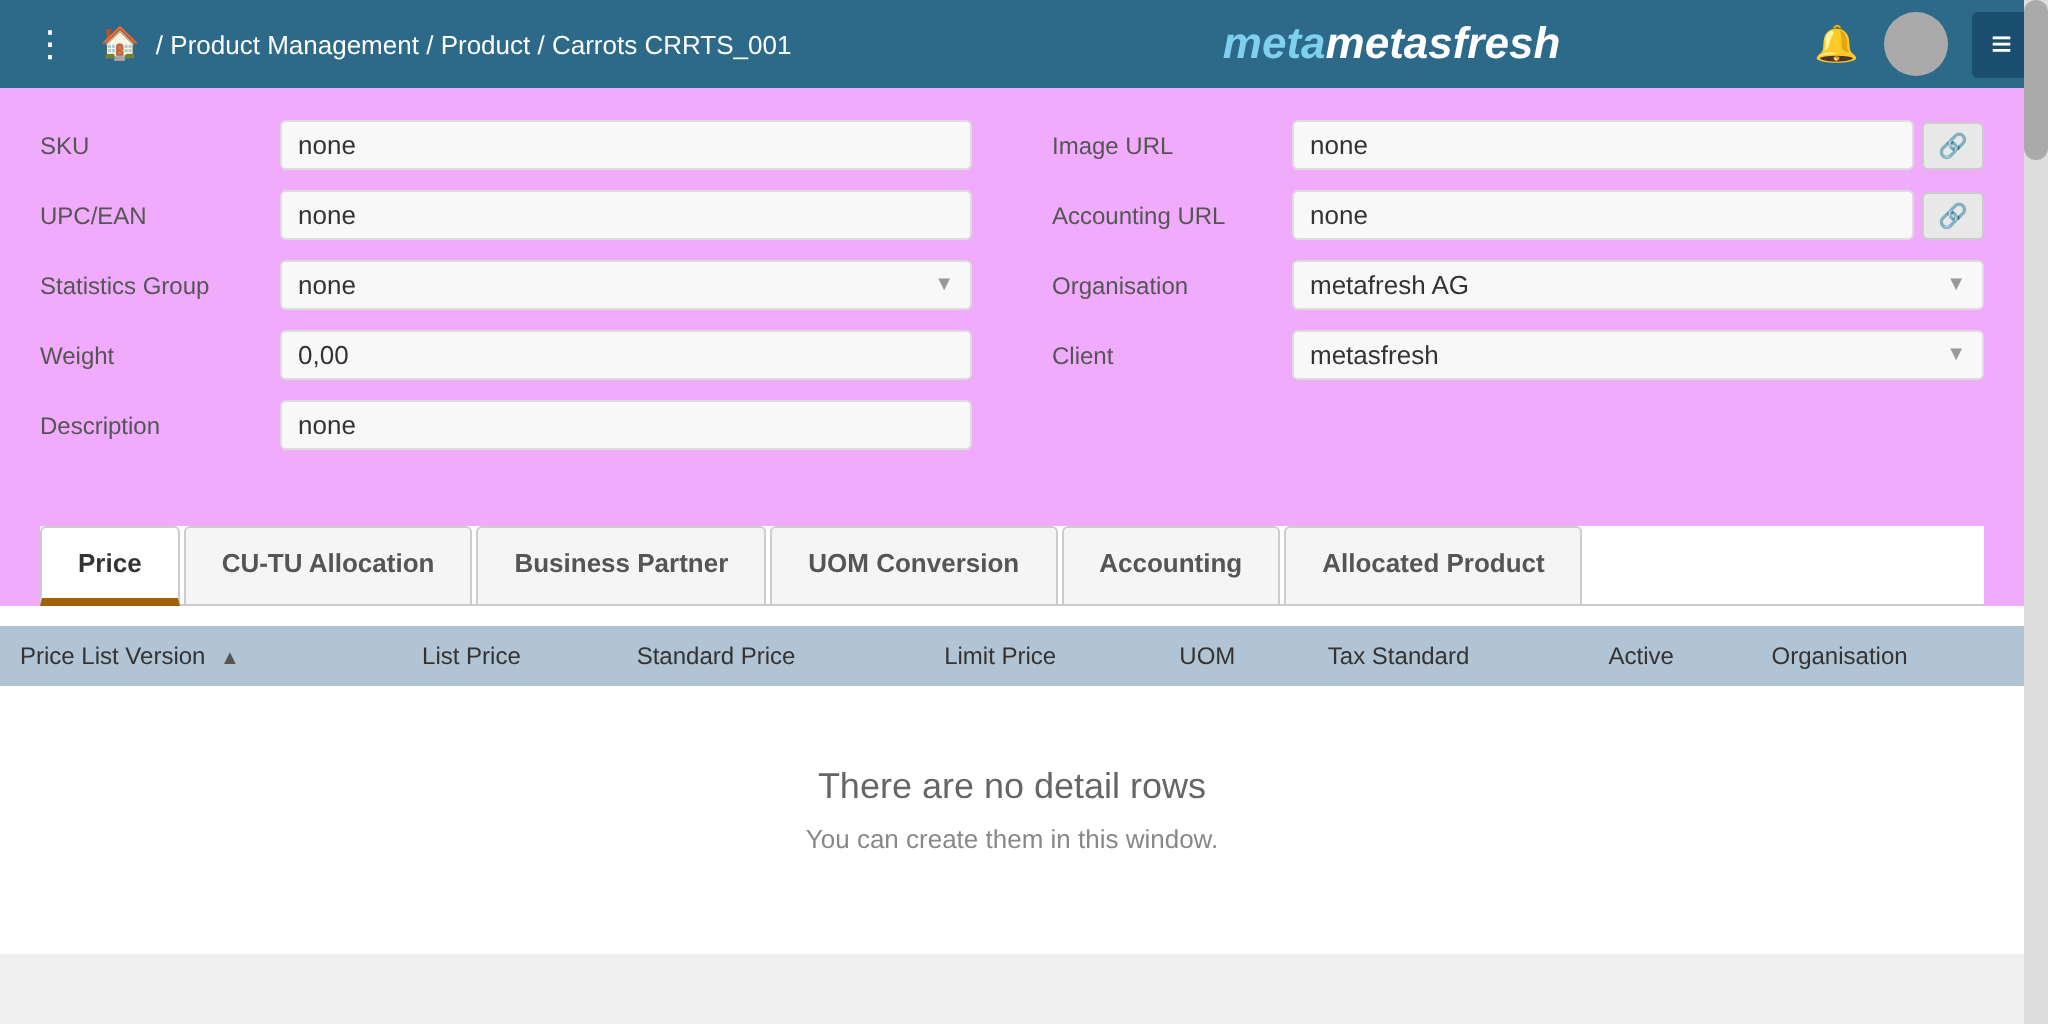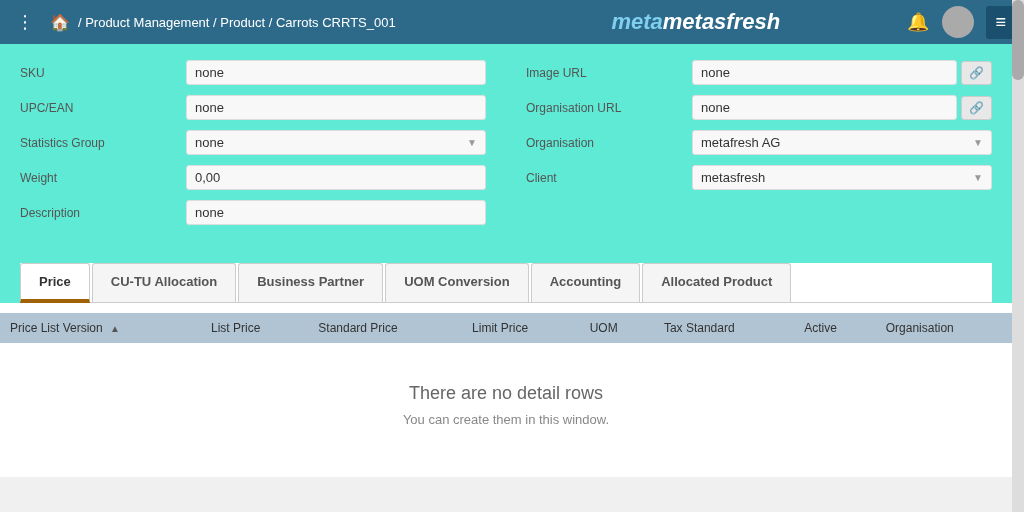--- a/index.html
+++ b/index.html
@@ -63,21 +63,21 @@
       color: white;
       border: none;
       padding: 6px 10px;
       font-size: 18px;
       cursor: pointer;
       border-radius: 3px;
     }
 
     
     .main-content {
-      background: #5eead4;
+      background: #f0abfc;
       margin: 0;
       padding: 16px 20px 0 20px;
     }
 
     
     .form-section {
       display: flex;
       gap: 40px;
       padding-bottom: 12px;
     }
@@ -98,21 +98,20 @@
     .form-value {
       flex: 1;
       background: #f8f8f8;
       border: 1px solid #ddd;
       border-radius: 3px;
       padding: 4px 8px;
       font-size: 13px;
       color: #333;
       display: flex;
       align-items: center;
-      margin-left: 46px;
     }
     .form-value.with-arrow::after {
       content: '▼';
       margin-left: auto;
       font-size: 10px;
       color: #999;
     }
     .form-value-with-btn {
       display: flex;
       align-items: center;
@@ -316,21 +315,21 @@
 
         <div class="form-right">
           <div class="form-row">
             <span class="form-label">Image URL</span>
             <div class="form-value-with-btn">
               <div class="form-value">none</div>
               <button class="link-btn">🔗</button>
             </div>
           </div>
           <div class="form-row">
-            <span class="form-label">Organisation URL</span>
+            <span class="form-label">Accounting URL</span>
             <div class="form-value-with-btn">
               <div class="form-value">none</div>
               <button class="link-btn">🔗</button>
             </div>
           </div>
           <div class="form-row">
             <span class="form-label">Organisation</span>
             <div class="form-value with-arrow">metafresh AG</div>
           </div>
           <div class="form-row">

